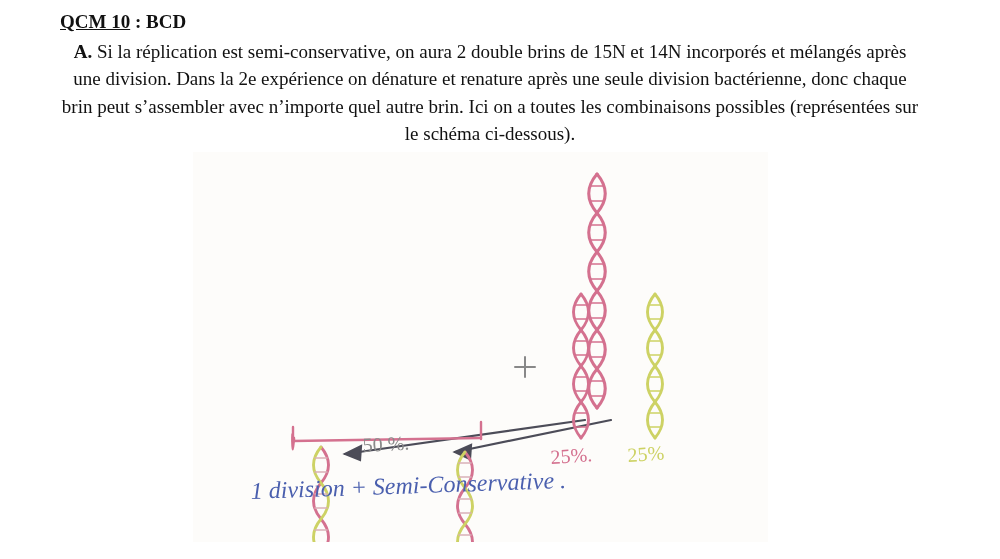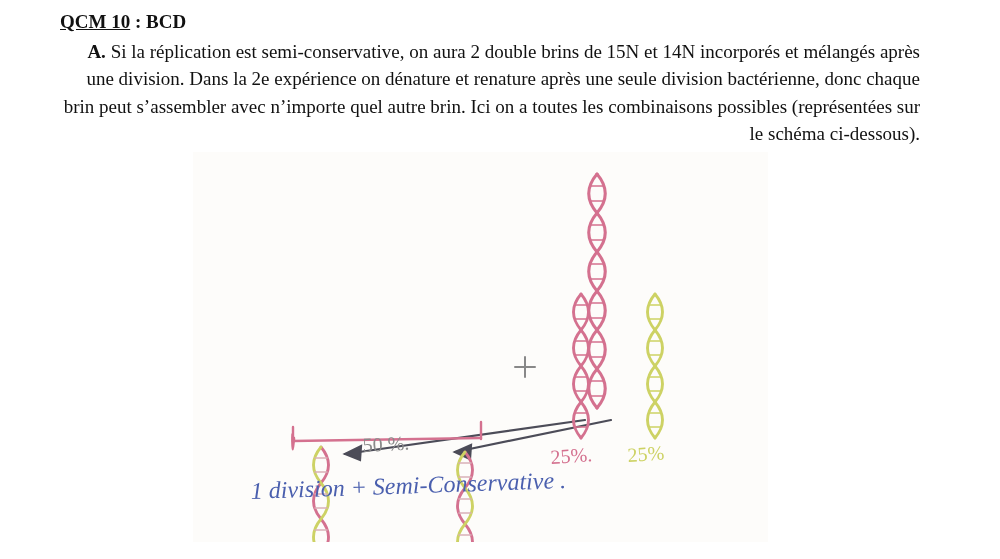--- a/index.html
+++ b/index.html
@@ -34,21 +34,21 @@
   .qcm-label {
     text-decoration: underline;
   }
   .qcm-rest {
     font-weight: bold;
   }
   .answer {
     font-size: 19px;
     line-height: 1.45;
     margin: 0;
-    text-align: right;
+    text-align: center;
   }
   .answer .bold {
     font-weight: bold;
   }
 
   
   .figure {
     position: absolute;
     left: 193px;
     top: 152px;

